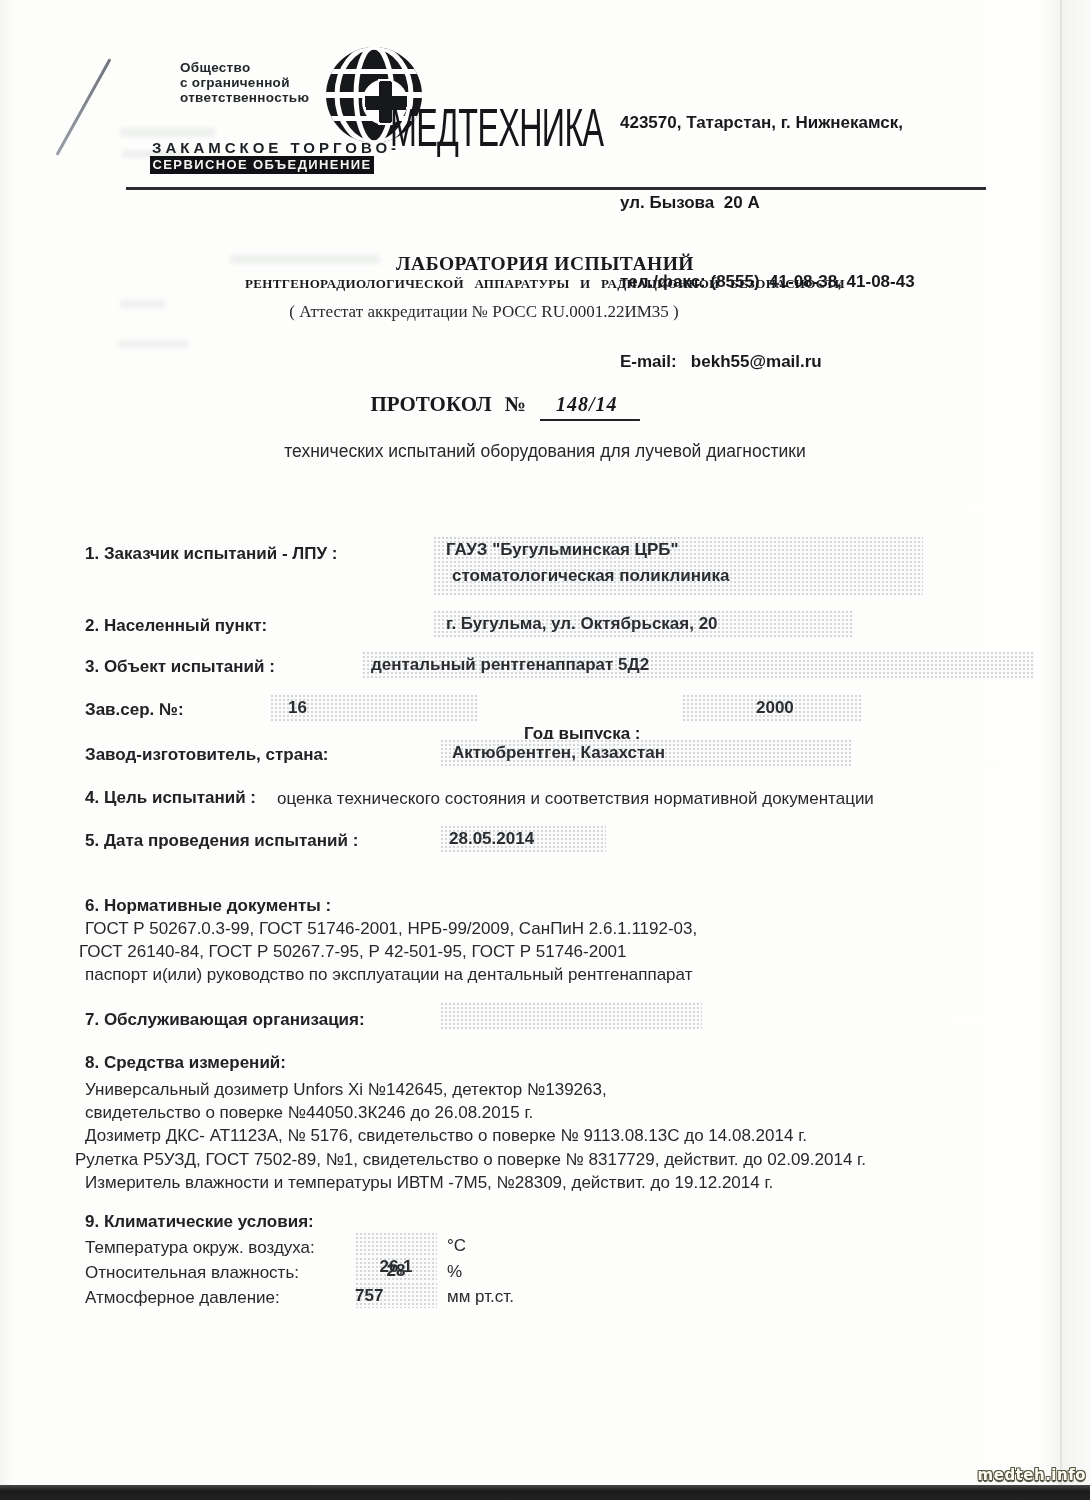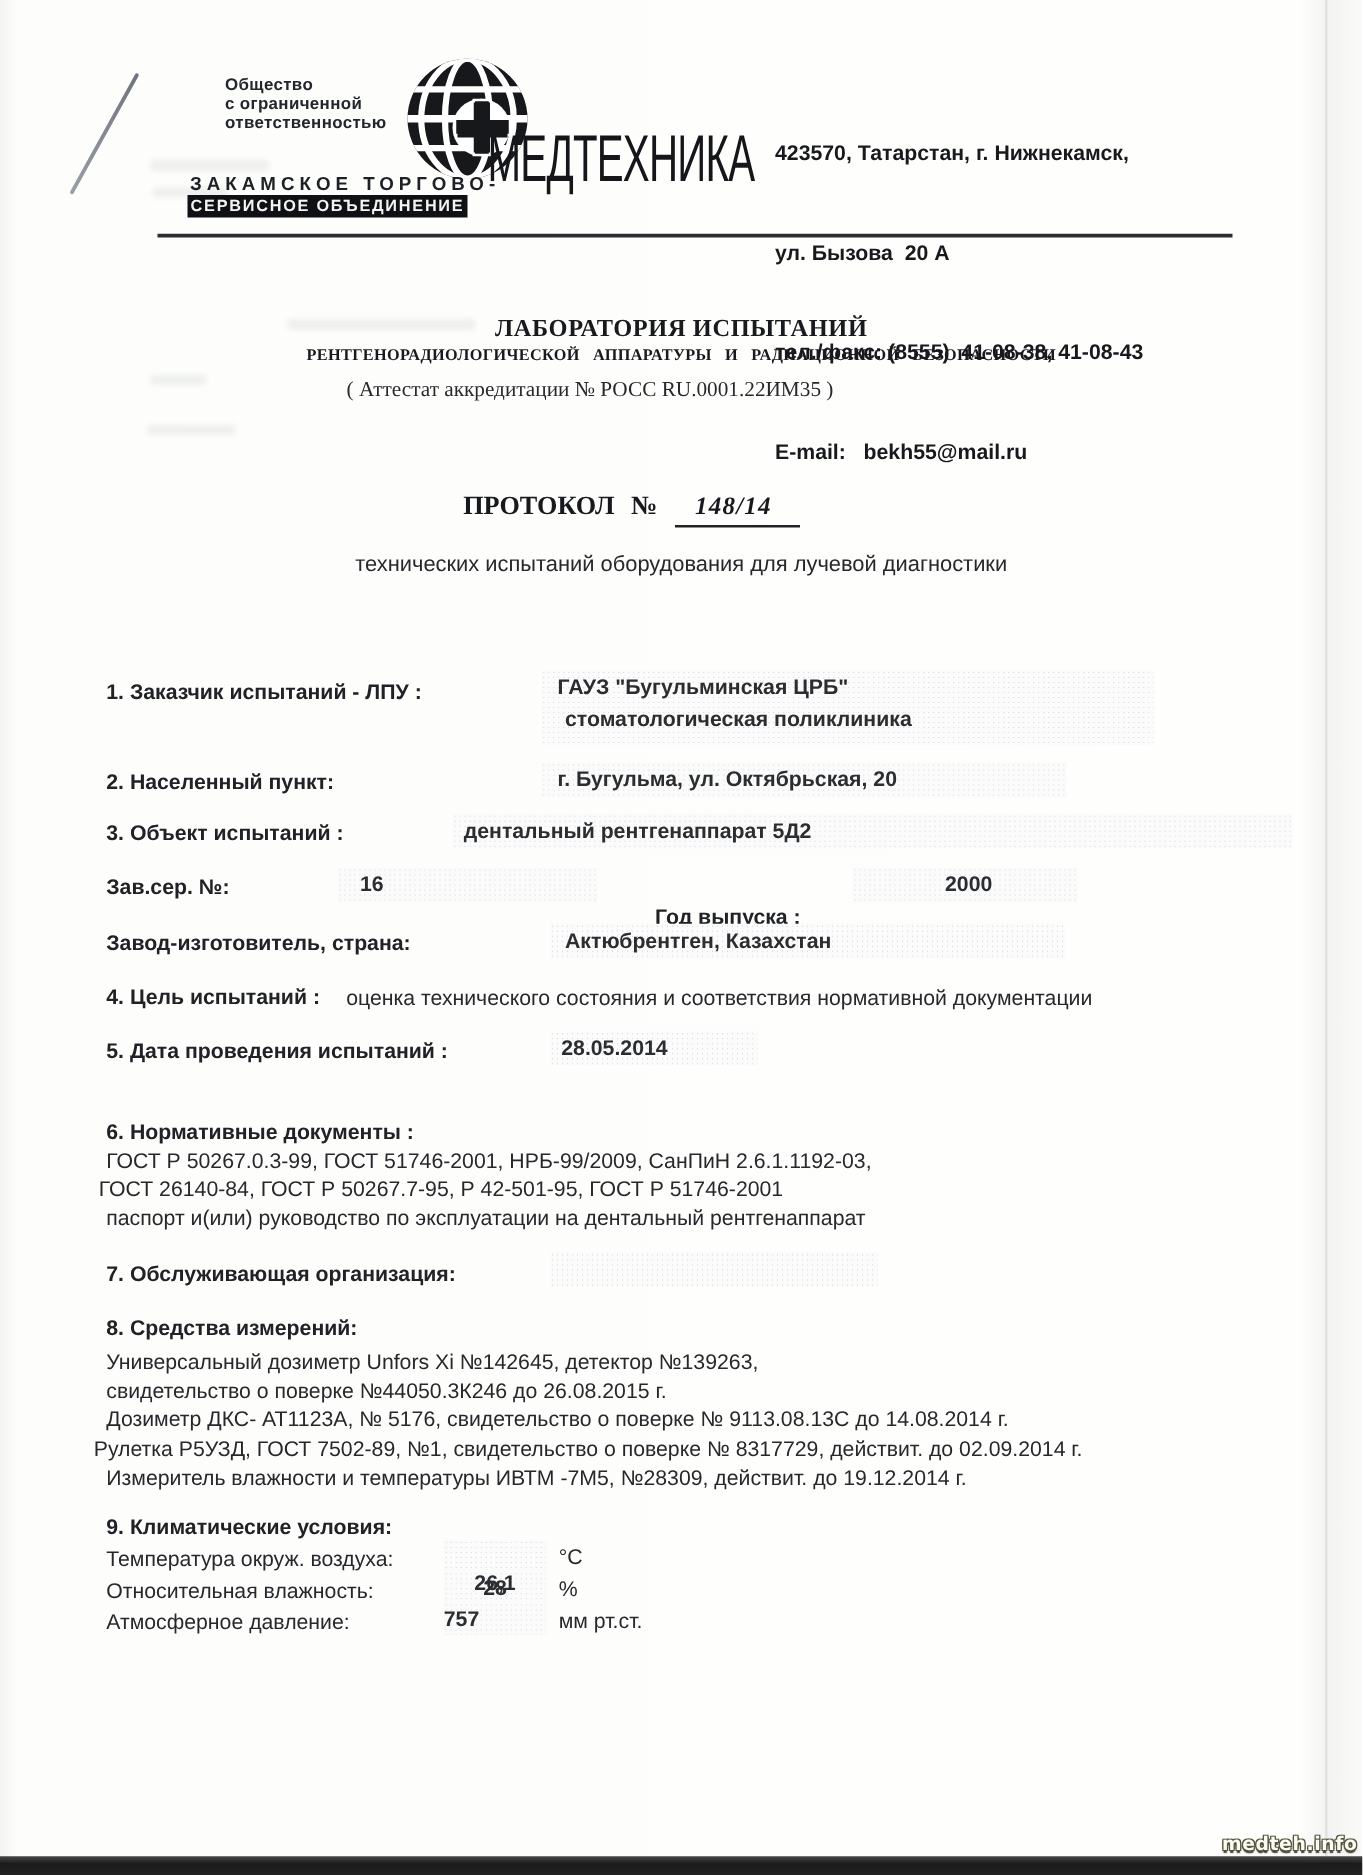--- a/index.html
+++ b/index.html
@@ -61,21 +61,21 @@
   .serif{font-family:"Liberation Serif", serif;}
   .lab-title1{
     position:absolute;left:0;top:253px;width:1090px;text-align:center;
     font-size:19.5px;font-weight:bold;color:#181a1d;letter-spacing:.5px;
   }
   .lab-title2{
     position:absolute;left:0;top:276px;width:1090px;text-align:center;
     font-size:13px;font-weight:bold;color:#181a1d;word-spacing:7px;letter-spacing:.3px;
   }
   .lab-accred{
-    position:absolute;left:0;top:302px;width:944px;text-align:center;
+    position:absolute;left:12px;top:302px;width:944px;text-align:center;
     font-size:17px;color:#26282b;
   }
   .protocol-line{
     position:absolute;left:0;top:392px;width:1010px;text-align:center;
     font-size:21px;font-weight:bold;color:#17191c;word-spacing:8px;
   }
   .protocol-num{
     display:inline-block;font-style:italic;font-size:20px;
     border-bottom:2.5px solid #202225;padding:0 22px 3px 16px;margin-left:14px;
     letter-spacing:1px;

